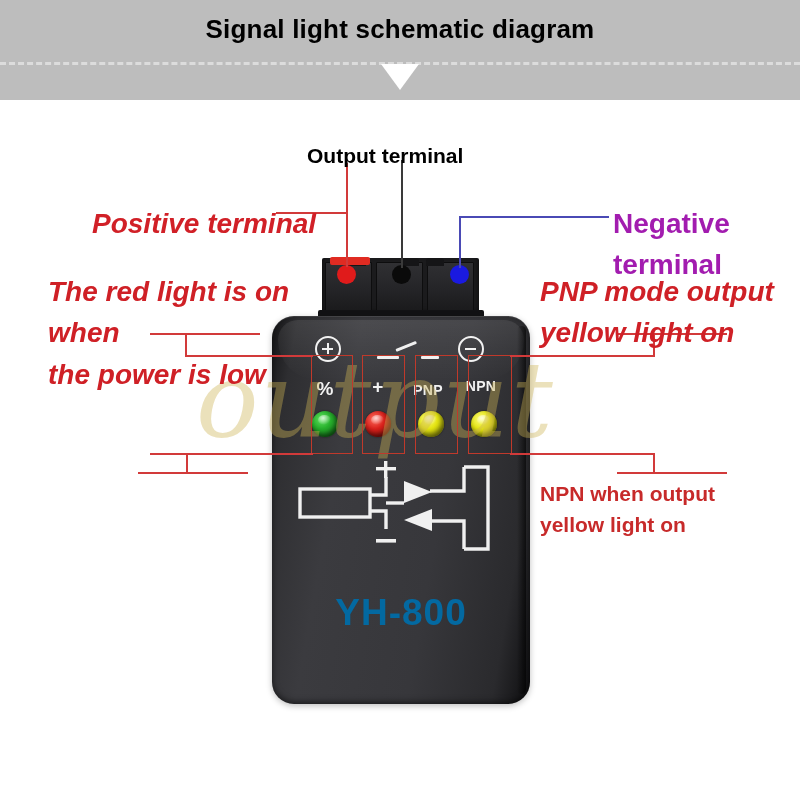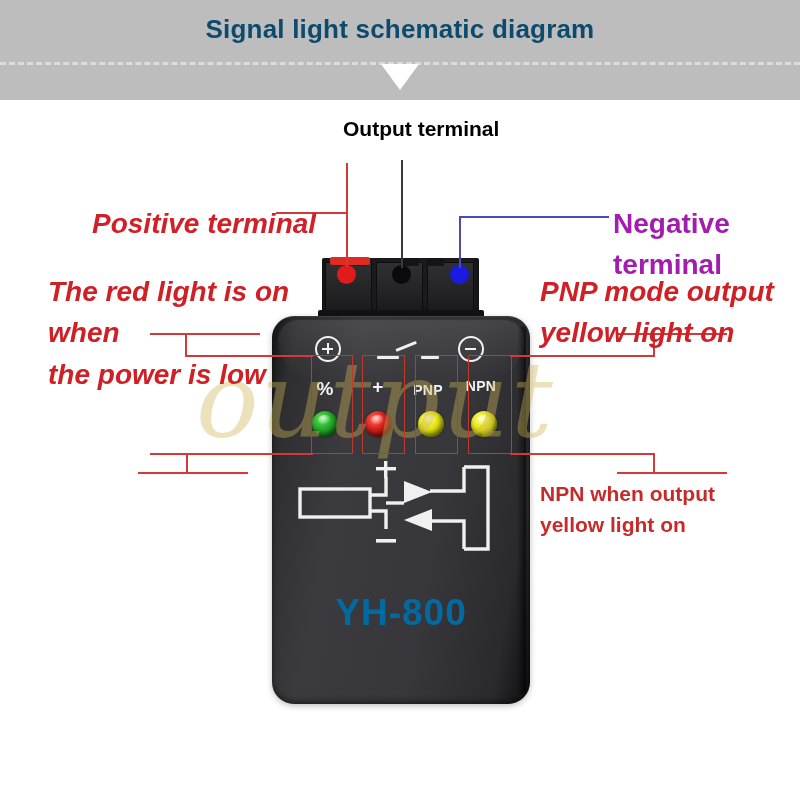--- a/index.html
+++ b/index.html
@@ -21,21 +21,21 @@
     position: absolute;
     left: 0; top: 0;
     width: 800px; height: 100px;
     background: #bdbdbd;
   }
   .banner-title {
     position: absolute;
     left: 0; top: 14px;
     width: 800px;
     text-align: center;
-    color: #0c4a6e;
+    color: #000000;
     font-size: 26px;
     font-weight: bold;
     letter-spacing: .2px;
   }
   .banner-dash {
     position: absolute;
     left: 0; top: 62px;
     width: 800px;
     height: 0;
     border-top: 3px dashed #dcdcdc;
@@ -54,21 +54,21 @@
     position: absolute;
     font-weight: bold;
     line-height: 1.48;
     white-space: pre-line;
   }
   .callout.black { color: #000000; font-size: 21px; }
   .callout.red   { color: #cf2026; font-size: 28px; font-style: italic; }
   .callout.crimson { color: #c72a2a; font-size: 21px; }
   .callout.blue  { color: #a21caf; font-size: 28px; }
 
-  #lbl-output-terminal { left: 307px; top: 113px; margin-left: 36px; }
+  #lbl-output-terminal { left: 307px; top: 140px; }
   #lbl-positive-terminal { left: 92px; top: 203px; color:#d12027; }
   #lbl-negative-terminal { left: 613px; top: 203px; }
   #lbl-red-light { left: 8px;  top: 271px; width: 270px; margin-left: 40px; }
   #lbl-pnp { left: 540px; top: 271px; width: 250px; }
   #lbl-green-light { left: 38px; top: 478px; width: 260px; }
   #lbl-npn { left: 540px; top: 478px; width: 250px; }
 
   
   .lead {
     position: absolute;

